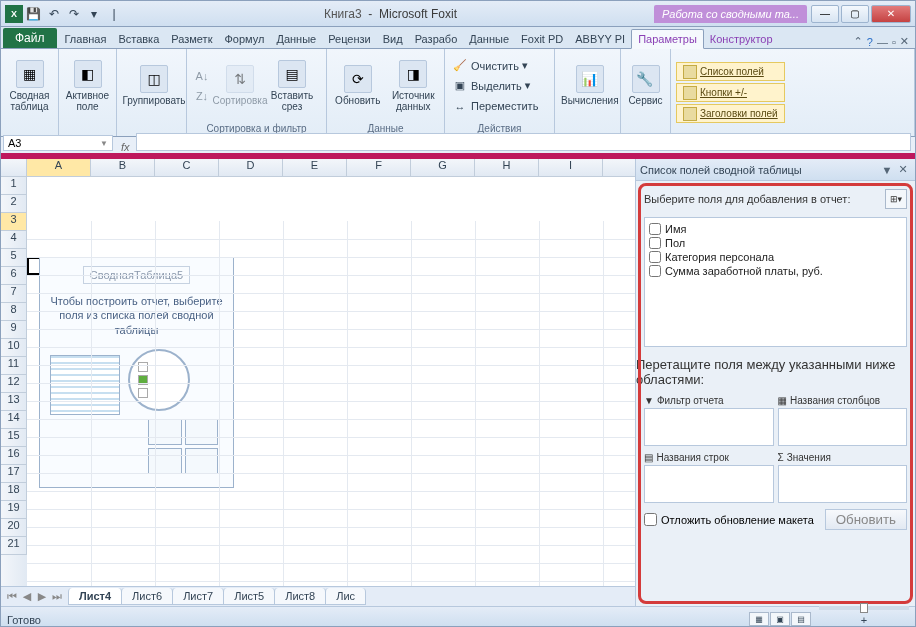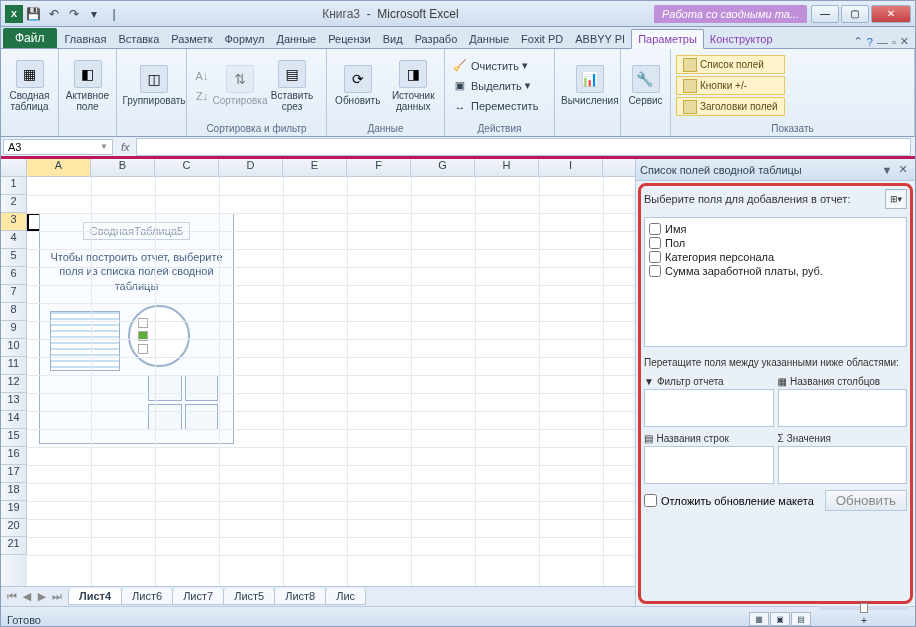--- a/index.html
+++ b/index.html
@@ -30,42 +30,42 @@
 .ribbon { height: 88px; background: linear-gradient(#f1f6fc,#e3edf7); border-bottom: 1px solid #8ba0bc; display: flex; }
 .rgroup { border-right: 1px solid #b7c8dd; display: flex; flex-direction: column; }
 .rgroup-body { flex: 1; display: flex; align-items: center; padding: 2px 4px; gap: 2px; }
 .rgroup-label { text-align: center; font-size: 10px; color: #5a6d85; padding: 1px 0 2px; }
 .big-btn { display: flex; flex-direction: column; align-items: center; width: 58px; padding: 2px; gap: 2px; }
 .big-btn .bicon { width: 28px; height: 28px; background: #dce6f2; border: 1px solid #b7c8dd; border-radius: 2px; display: flex; align-items: center; justify-content: center; font-size: 14px; }
 .big-btn .blabel { font-size: 10px; text-align: center; line-height: 1.1; color: #345; }
 .small-btn { display: flex; align-items: center; gap: 3px; padding: 1px 3px; font-size: 11px; color: #345; height: 20px; }
 .small-btn .sicon { width: 16px; height: 16px; display: flex; align-items: center; justify-content: center; font-size: 11px; }
 .col-btns { display: flex; flex-direction: column; }
-.toggle-btn { background: #fff3cc; border: 1px solid #e5c95f; padding: 1px 6px; font-size: 10px; color: #5a4a12; display: flex; align-items: center; gap: 3px; height: 19px; margin: 1px; }
+.toggle-btn { background: #fff3cc; border: 1px solid #e5c95f; padding: 1px 6px; font-size: 10px; color: #5a4a12; display: flex; align-items: center; gap: 3px; height: 19px; margin: 1px; text-decoration: underline; }
 .toggle-btn .ticon { width: 14px; height: 14px; background: #e9dba0; border: 1px solid #c4ab45; }
 
 
-.formula-row { height: 22px; background: #e8eff8; border-bottom: 3px solid #be185d; display: flex; align-items: center; }
+.formula-row { height: 22px; background: #e8eff8; border-bottom: 6px solid #be185d; display: flex; align-items: flex-end; }
 .name-box { width: 110px; border: 1px solid #b7c8dd; background: #fff; padding: 1px 4px; font-size: 11px; display: flex; align-items: center; justify-content: space-between; margin: 2px; }
 .name-box .dd { color: #888; font-size: 8px; }
 .fx-label { padding: 0 6px; font-style: italic; color: #666; }
 .formula-input { flex: 1; border: 1px solid #b7c8dd; background: #fff; height: 18px; margin: 2px 4px 2px 0; }
 
 
 .main-area { flex: 1; display: flex; overflow: hidden; }
 .grid-area { flex: 1; display: flex; flex-direction: column; background: #fff; overflow: hidden; }
 .col-headers { height: 18px; display: flex; background: linear-gradient(#f3f6fa,#e1e9f3); border-bottom: 1px solid #c1cddb; }
 .corner { width: 26px; border-right: 1px solid #c1cddb; }
 .ch { width: 64px; border-right: 1px solid #c1cddb; text-align: center; font-size: 11px; color: #345; }
 .ch.sel { background: #ffe8a6; }
 .grid-body { flex: 1; display: flex; overflow: hidden; position: relative; }
 .row-headers { width: 26px; background: linear-gradient(90deg,#f3f6fa,#e1e9f3); }
 .rh { height: 18px; border-bottom: 1px solid #c1cddb; border-right: 1px solid #c1cddb; text-align: center; font-size: 11px; color: #345; }
 .rh.sel { background: #ffe8a6; }
-.cells { position: relative; flex: 1; }
+.cells { position: relative; flex: 1; margin-top: 44px; }
 .gridline-h { position: absolute; left: 0; right: 0; border-bottom: 1px solid #e4e9f0; }
 .gridline-v { position: absolute; top: 0; bottom: 0; border-right: 1px solid #e4e9f0; }
 .sel-cell { position: absolute; border: 2px solid #000; background: #fff; }
 .pivot-placeholder { position: absolute; left: 12px; top: 36px; width: 195px; border: 1px solid #9cb2cc; background: #f9fcff; padding: 8px; text-align: center; font-size: 11px; color: #4a6285; }
 .pivot-placeholder .pname { border: 1px solid #c6d2e1; padding: 2px 6px; display: inline-block; color: #8b99ad; margin-bottom: 10px; }
 .pivot-placeholder .phint { color: #4a6285; line-height: 1.3; }
 .pivot-placeholder .pgraphic { margin-top: 12px; height: 130px; position: relative; }
 .pg-table { position: absolute; left: 2px; top: 6px; width: 70px; height: 60px; background: repeating-linear-gradient(#c7dff0,#c7dff0 2px,#fff 2px,#fff 6px); border: 1px solid #9cb2cc; }
 .pg-lens { position: absolute; left: 80px; top: 0; width: 62px; height: 62px; border: 2px solid #9cb2cc; border-radius: 50%; background: #fff; display: flex; flex-direction: column; justify-content: center; gap: 3px; padding: 8px; }
 .pg-lens .chk { width: 10px; height: 10px; border: 1px solid #aaa; display: inline-block; }
@@ -77,21 +77,21 @@
 .fieldlist { width: 280px; background: #eaf0f7; border-left: 1px solid #b7c8dd; display: flex; flex-direction: column; position: relative; }
 .fl-outline { position: absolute; left: 2px; right: 2px; top: 24px; bottom: 2px; border: 3px solid #d43b3b; border-radius: 8px; pointer-events: none; }
 .fl-header { height: 22px; background: linear-gradient(#e4ecf7,#cfdff0); display: flex; align-items: center; padding: 0 4px; border-bottom: 1px solid #b7c8dd; font-size: 11px; color: #345; }
 .fl-header .flspacer { flex: 1; }
 .fl-header .flbtn { width: 16px; text-align: center; color: #567; }
 .fl-instr { padding: 8px 8px 4px; font-size: 11px; color: #333; display: flex; align-items: center; }
 .fl-instr .layout-btn { margin-left: auto; width: 22px; height: 20px; border: 1px solid #aab9cc; background: #f3f7fb; display: flex; align-items: center; justify-content: center; font-size: 9px; }
 .fl-fields { margin: 4px 8px; background: #fff; border: 1px solid #b7c8dd; padding: 4px; min-height: 130px; }
 .fl-field { display: flex; align-items: center; gap: 4px; padding: 1px 0; font-size: 11px; color: #222; }
 .fl-field input { width: 12px; height: 12px; }
-.fl-drag-instr { padding: 6px 8px; font-size: 10px; color: #333; }
+.fl-drag-instr { padding: 6px 0; font-size: 13px; color: #333; }
 .fl-areas { display: grid; grid-template-columns: 1fr 1fr; grid-template-rows: auto auto; gap: 4px; padding: 0 8px; }
 .fl-area .ahdr { display: flex; align-items: center; gap: 3px; font-size: 10px; color: #333; padding: 2px 0; }
 .fl-area .abox { height: 38px; background: #fff; border: 1px solid #b7c8dd; }
 .fl-bottom { display: flex; align-items: center; padding: 6px 8px; gap: 4px; font-size: 11px; }
 .fl-bottom .updbtn { margin-left: auto; padding: 2px 10px; border: 1px solid #b7c8dd; background: linear-gradient(#f7f9fc,#e2e9f2); color: #888; }
 
 
 .sheet-tabs { height: 20px; background: #e4ecf7; border-top: 1px solid #b7c8dd; display: flex; align-items: center; font-size: 11px; }
 .tab-nav { display: flex; gap: 1px; padding: 0 4px; color: #888; }
 .tab-nav span { width: 14px; text-align: center; }
@@ -117,21 +117,21 @@
   <div class="titlebar">
     <div class="qat">
       <div class="qicon" style="background:#217346;color:#fff;font-size:9px;font-weight:bold">X</div>
       <div class="qicon">💾</div>
       <div class="qicon">↶</div>
       <div class="qicon">↷</div>
       <div class="qicon">▾</div>
       <div class="qicon">|</div>
     </div>
     <div class="title-center">
-      <span class="doc">Книга3</span> &nbsp;-&nbsp; <span>Microsoft Excel</span>
+      <span class="doc">Книга3</span> &nbsp;-&nbsp; <span>Microsoft Foxit</span>
     </div>
     <div class="pivot-context">Работа со сводными та...</div>
     <div class="win-controls">
       <div class="win-btn">—</div>
       <div class="win-btn">▢</div>
       <div class="win-btn close">✕</div>
     </div>
   </div>
 
   <div class="ribbon-tabs">
@@ -261,21 +261,20 @@
           <div class="toggle-btn">
               <span class="ticon"></span>
               <span>Кнопки +/-</span>
             </div>
           <div class="toggle-btn">
               <span class="ticon"></span>
               <span>Заголовки полей</span>
             </div>
         </div>
       </div>
-      <div class="rgroup-label">Показать</div>
     </div>
   </div>
 
   <div class="formula-row">
     <div class="name-box">
         <span>A3</span>
         <span class="dd">▼</span>
       </div>
     <div class="fx-label">fx</div>
     <div class="formula-input"></div>

